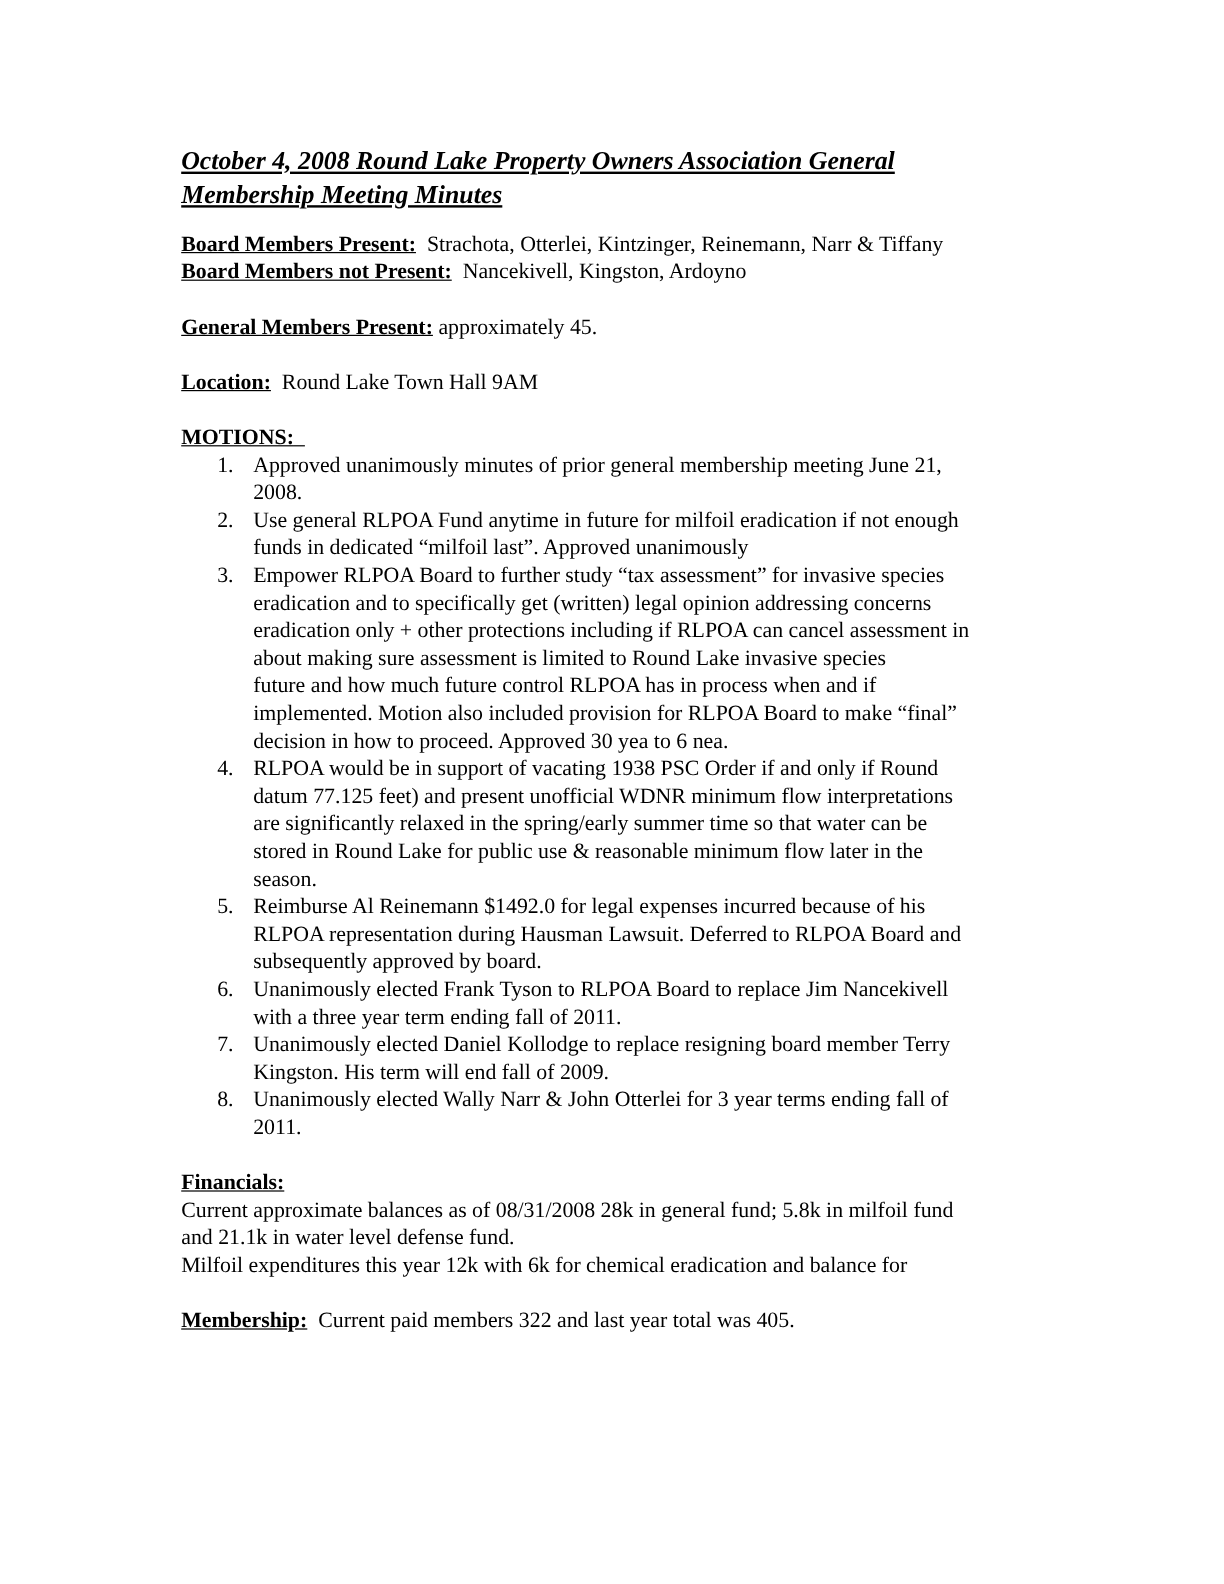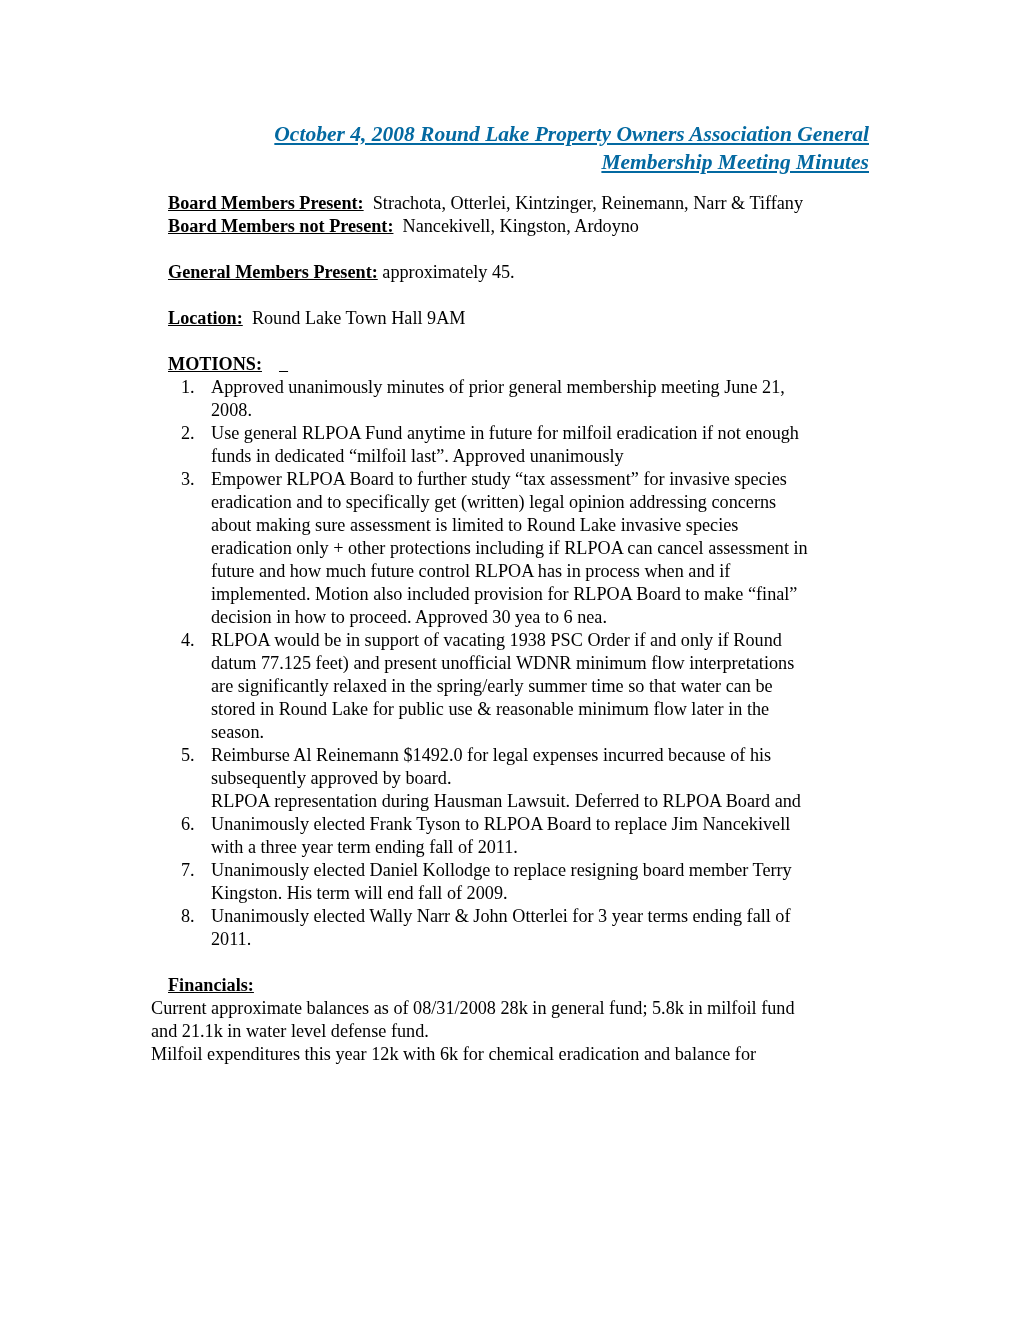--- a/index.html
+++ b/index.html
@@ -17,37 +17,36 @@
   }
   .page {
     position: absolute;
     left: 151px;
     top: 120px;
     width: 730px;
     font-size: 18.2px;
     line-height: 23px;
   }
   .title {
-    text-align: right;
+    text-align: left;
     font-weight: bold;
     font-style: italic;
     font-size: 21.5px;
     line-height: 28px;
-    color: #0369a1;
+    color: #000000;
     text-decoration: underline;
     margin: 0 0 16px 0;
     width: 718px;
   }
   .title .line { display: block; }
   p { margin: 0; }
   .gap { height: 23px; }
   .label {
     font-weight: bold;
     text-decoration: underline;
-    margin-left: 17px;
   }
   ol.motions {
     list-style: none;
     margin: 0;
     padding: 0;
   }
   ol.motions li {
     position: relative;
     padding-left: 60px;
   }
@@ -105,39 +104,39 @@
       </li>
       <li>
         <span class="num">2.</span>
         <span class="ln">Use general RLPOA Fund anytime in future for milfoil eradication if not enough</span>
         <span class="ln">funds in dedicated “milfoil last”.  Approved unanimously</span>
       </li>
       <li>
         <span class="num">3.</span>
         <span class="ln">Empower  RLPOA Board to further study “tax assessment” for invasive species</span>
         <span class="ln">eradication and to specifically get (written) legal opinion addressing concerns</span>
+        <span class="ln">eradication only + other protections including if RLPOA can cancel assessment in</span>
         <span class="ln">about making sure assessment is limited to Round Lake invasive species</span>
-        <span class="ln">eradication only + other protections including if RLPOA can cancel assessment in</span>
         <span class="ln">future and how much future control RLPOA has in process when and if</span>
         <span class="ln">implemented.  Motion also included provision for RLPOA Board to make “final”</span>
         <span class="ln">decision in how to proceed.  Approved 30 yea to 6 nea.</span>
       </li>
       <li>
         <span class="num">4.</span>
         <span class="ln">RLPOA would be in support of vacating 1938 PSC Order if and only if Round</span>
         <span class="ln">datum 77.125 feet) and present unofficial WDNR minimum flow interpretations</span>
         <span class="ln">are significantly relaxed in the spring/early summer time so that water can be</span>
         <span class="ln">stored in Round Lake for public use &amp; reasonable minimum flow later in the</span>
         <span class="ln">season.</span>
       </li>
       <li>
         <span class="num">5.</span>
         <span class="ln">Reimburse Al Reinemann $1492.0 for legal expenses incurred because of his</span>
+        <span class="ln">RLPOA representation during Hausman Lawsuit.  Deferred to RLPOA Board and</span>
         <span class="ln">subsequently approved by board.</span>
-        <span class="ln">RLPOA representation during Hausman Lawsuit.  Deferred to RLPOA Board and</span>
       </li>
       <li>
         <span class="num">6.</span>
         <span class="ln">Unanimously elected Frank Tyson to RLPOA Board to replace Jim Nancekivell</span>
         <span class="ln">with a three year term ending fall of 2011.</span>
       </li>
       <li>
         <span class="num">7.</span>
         <span class="ln">Unanimously elected Daniel Kollodge to replace resigning board member Terry</span>
         <span class="ln">Kingston.  His term will end fall of 2009.</span>
@@ -155,14 +154,18 @@
     <span class="label">Financials:</span>
   </p>
   <div>
     <span class="ln">Current approximate balances as of 08/31/2008 28k in general fund; 5.8k in milfoil fund</span>
     <span class="ln">and 21.1k in water level defense fund.</span>
     <span class="ln">Milfoil expenditures this year 12k with 6k for chemical eradication and balance for</span>
   </div>
 
   <div class="gap"></div>
 
+  <p>
+    <span class="label">Membership:</span>&nbsp;
+    <span>Current paid members 322 and last year total was 405.</span>
+  </p>
 
 </div>
 
 </body></html>

